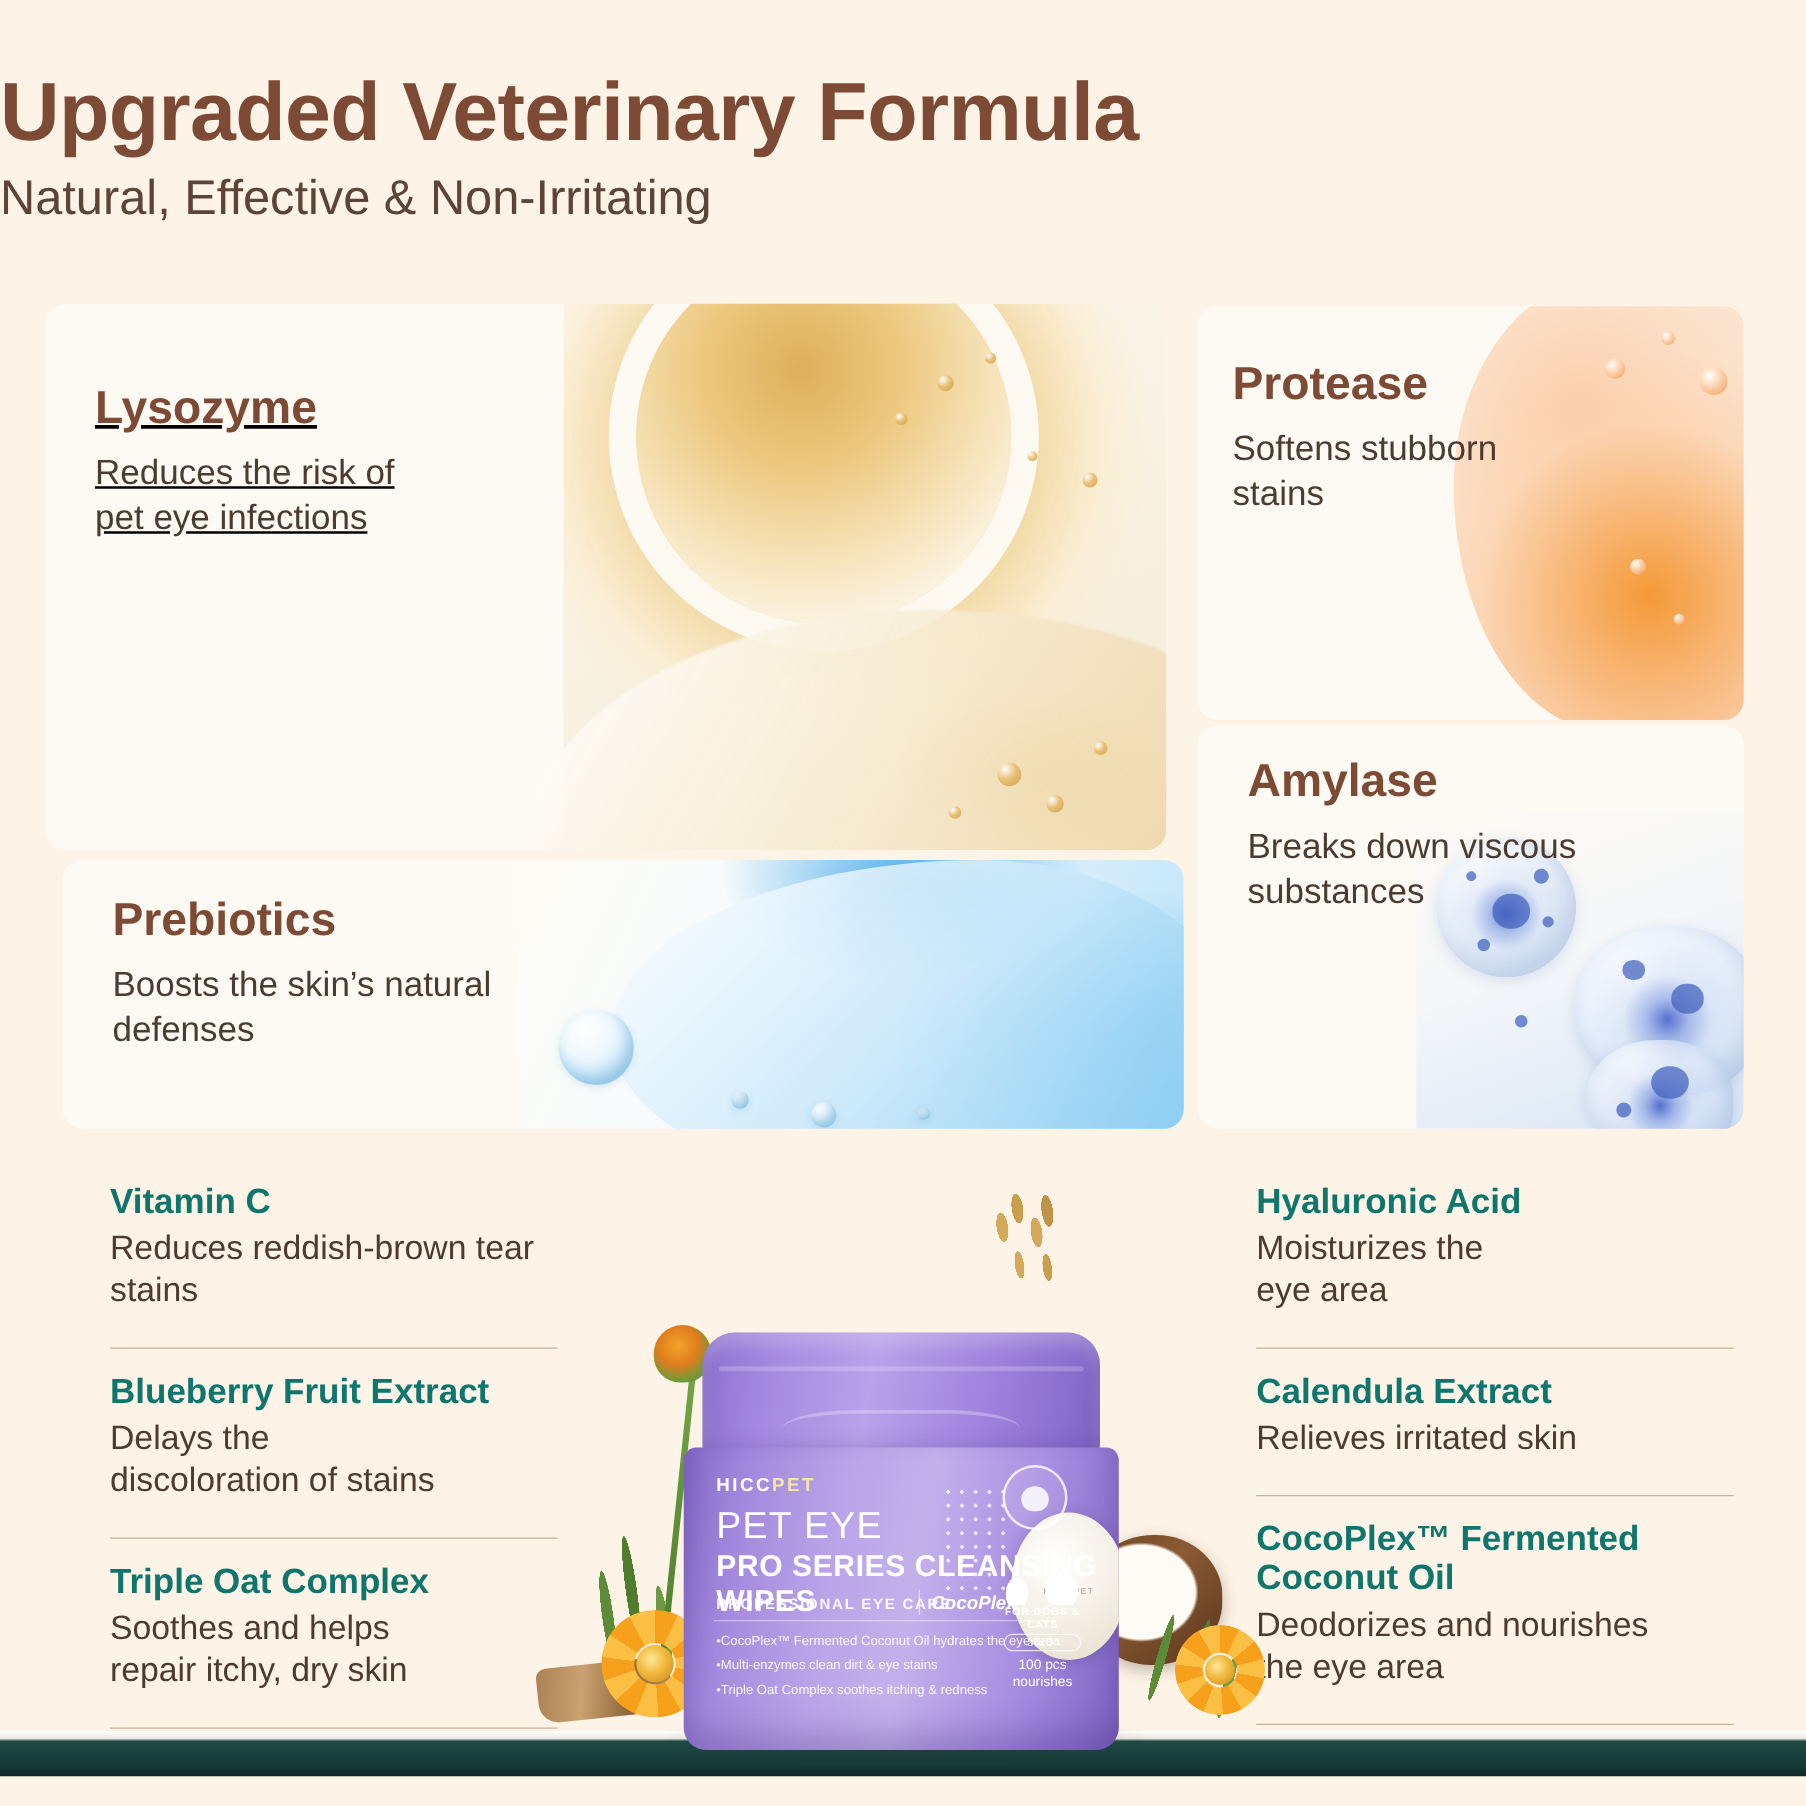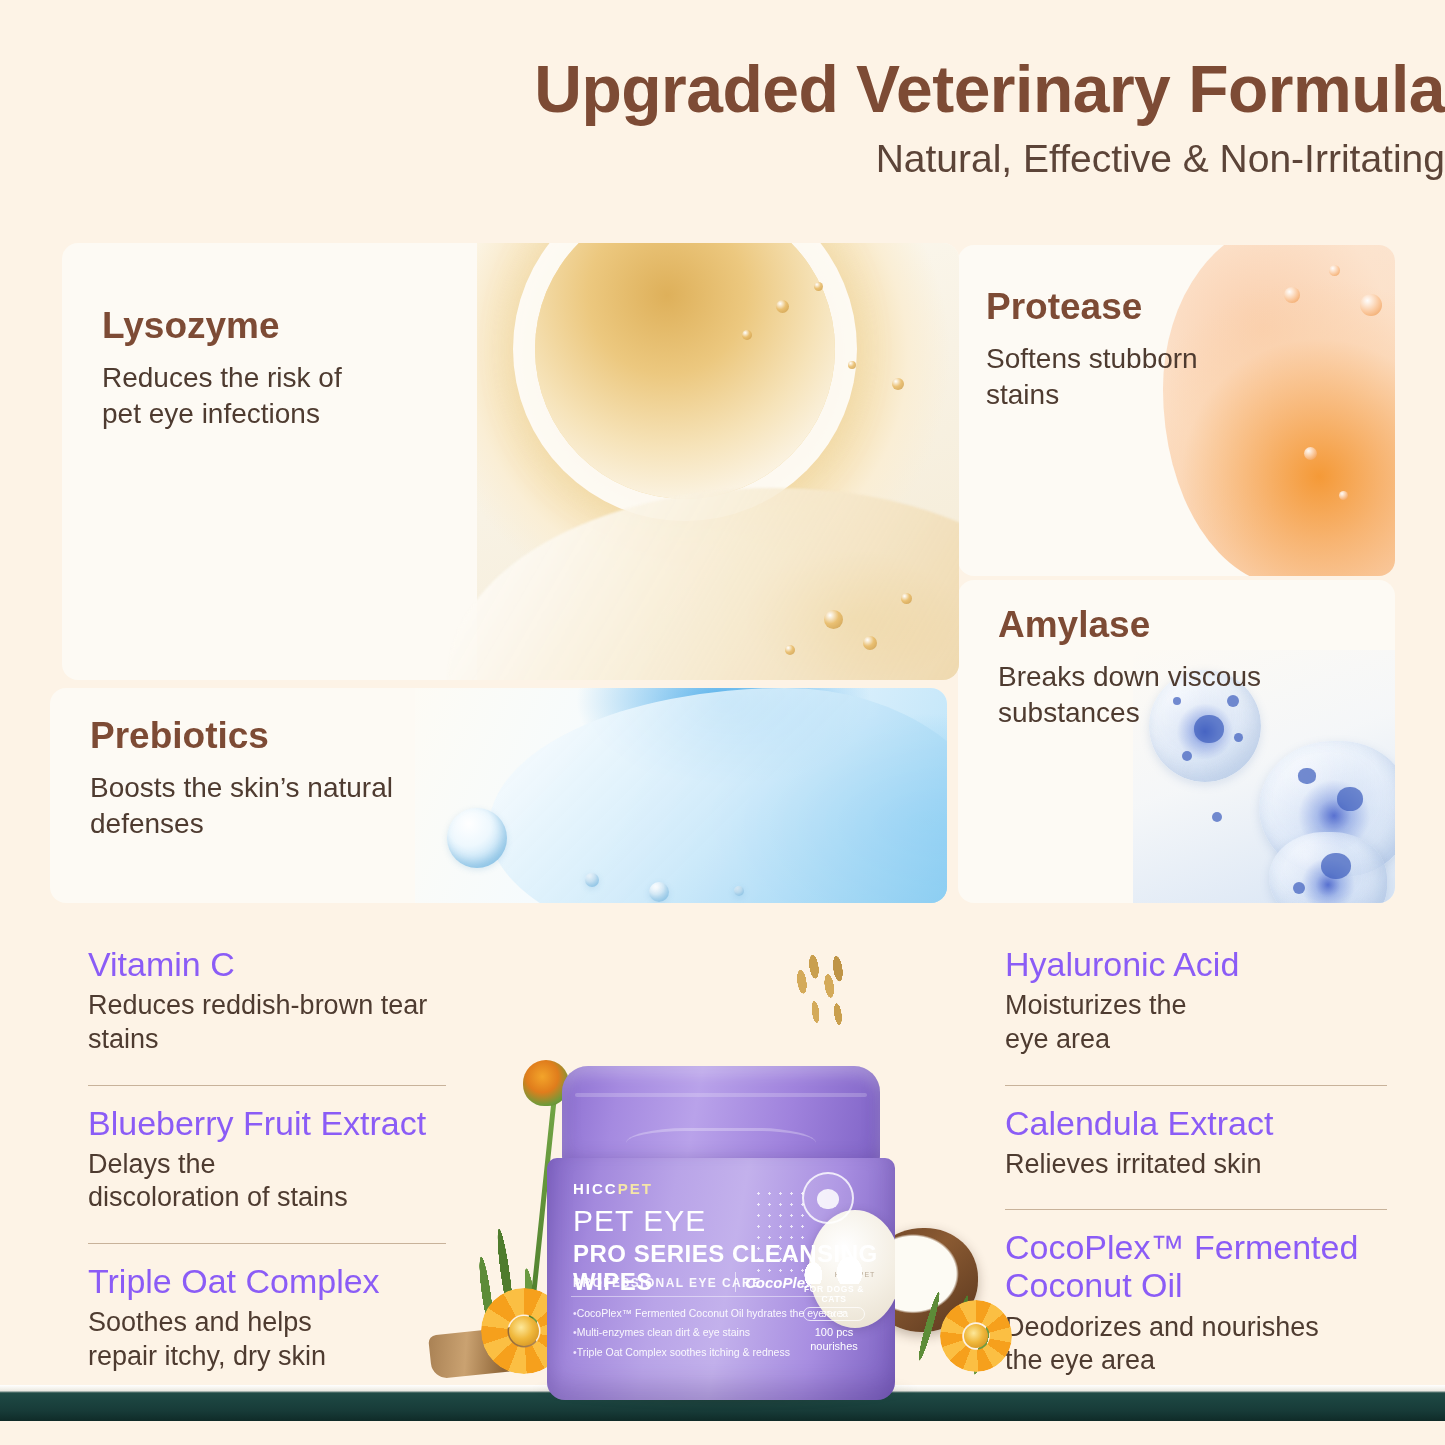--- a/index.html
+++ b/index.html
@@ -5,21 +5,21 @@
   * { margin:0; padding:0; box-sizing:border-box; }
   html,body{ background:#fdf3e6; }
   body{
     width:1445px; height:1445px;
     font-family:"Liberation Sans", sans-serif;
     position:relative; overflow:hidden;
     background:#fdf3e6;
   }
 
   
-  #header{ position:absolute; left:0; top:55px; width:100%; text-align:right; }
+  #header{ position:absolute; left:0; top:55px; width:100%; text-align:left; }
   #title{
     font-size:66px; font-weight:bold; color:#7d4b35;
     letter-spacing:-0.5px; line-height:1.05;
   }
   #subtitle{
     font-size:39px; color:#5c4438; margin-top:14px; line-height:1.1;
     font-weight:400;
   }
 
   
@@ -31,21 +31,21 @@
   .card .txt{ position:relative; z-index:5; }
   .card h3{
     font-size:37px; font-weight:bold; color:#7d4b35; line-height:1.1;
     margin-bottom:13px;
   }
   .card p{
     font-size:28px; color:#4e3b30; line-height:1.28; font-weight:400;
   }
 
   
-  #card-lysozyme{ left:62px; top:243px; width:897px; height:437px; }
+  #card-lysozyme{ left:36px; top:243px; width:897px; height:437px;text-decoration:underline; }
   #card-lysozyme .txt{ padding:63px 0 0 40px; }
 
   
   #card-prebiotics{ left:50px; top:688px; width:897px; height:215px; }
   #card-prebiotics .txt{ padding:28px 0 0 40px; }
 
   
   #card-protease{ left:958px; top:245px; width:437px; height:331px; }
   #card-protease .txt{ padding:42px 0 0 28px; }
 
@@ -124,21 +124,21 @@
     box-shadow:inset -8px -10px 20px rgba(90,130,190,.28), 0 3px 10px rgba(90,130,190,.18);
   }
   .spdot{ position:absolute; border-radius:50%; background:rgba(64,96,190,.72); }
 
   
   .ing-col{ position:absolute; }
   #ing-left{ left:88px; top:945px; width:358px; }
   #ing-right{ left:1005px; top:945px; width:382px; }
   .ing-item{ padding-bottom:14px; }
   .ing-item h4{
-    font-size:34px; font-weight:normal; color:#8b5cf6; line-height:1.12;
+    font-size:28px; font-weight:bold; color:#0f766e; line-height:1.12;
     margin-bottom:6px;
   }
   .ing-item p{ font-size:27px; color:#4e3b30; line-height:1.25; font-weight:400; }
   .ing-rule{ height:1px; background:#c8b29a; margin:14px 0 18px 0; }
 
   
   #shelf{
     position:absolute; left:0; top:1385px; width:100%; height:36px;
     background:linear-gradient(180deg,#ffffff 0%,#f4f2ec 10%,#e9e7e1 16%,#1f4a45 22%,#173b38 72%,#0f2b28 100%);
   }

